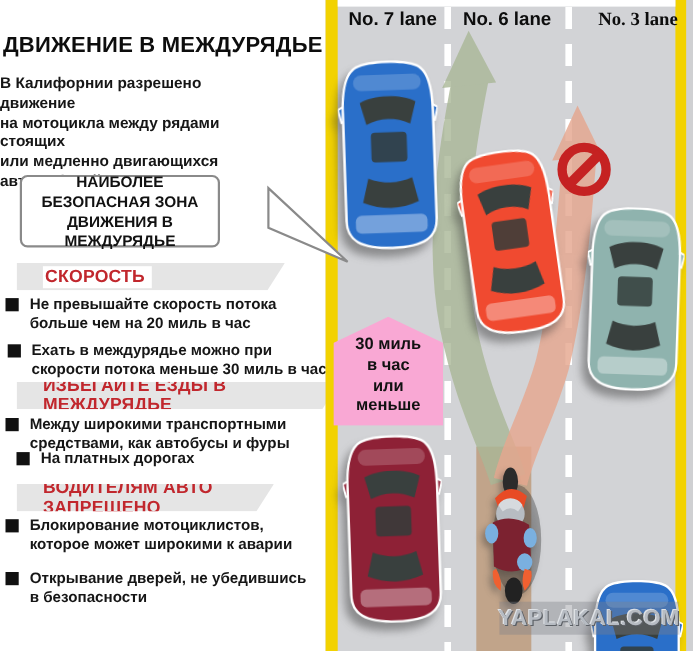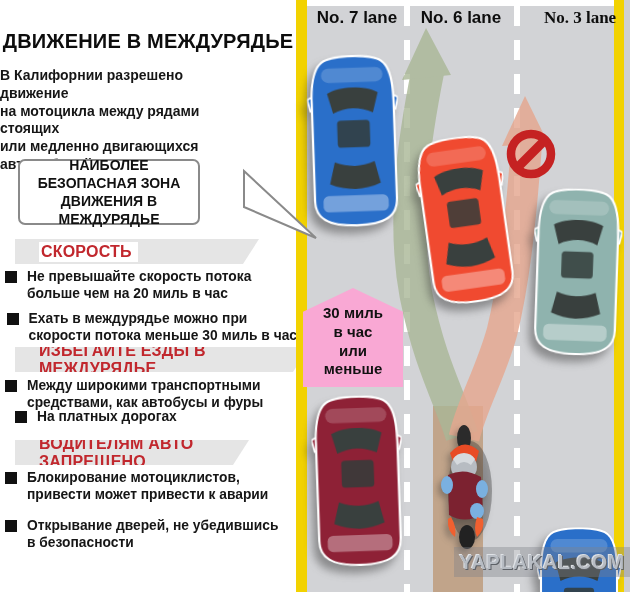--- a/index.html
+++ b/index.html
@@ -47,21 +47,21 @@
               line-height:1.25;padding-bottom:8px;box-sizing:border-box;}
   .car{position:absolute;filter:drop-shadow(-5px 7px 4px rgba(50,50,50,0.45));z-index:5;}
   .car.c1{left:12px;top:55px;width:92px;height:172px;transform:rotate(-2deg);}
   .car.c2{left:125px;top:131px;width:88px;height:178px;transform:rotate(-8deg);}
   .car.c3{left:237px;top:186px;width:88px;height:172px;transform:rotate(2deg);}
   .car.c4{left:17px;top:388px;width:90px;height:186px;transform:rotate(-2deg);}
   .car.c5{left:241px;top:523px;width:84px;height:168px;}
   .sign{position:absolute;left:209px;top:128px;z-index:7;}
   .moto{position:absolute;left:141px;top:423px;width:58px;height:126px;z-index:8;
         filter:drop-shadow(-3px 4px 3px rgba(50,50,50,0.4));}
-  .watermark{position:absolute;left:158px;top:547px;width:176px;height:30px;z-index:10;
+  .watermark{position:absolute;left:158px;top:547px;width:163px;height:30px;z-index:10;
              background:rgba(125,130,136,0.38);display:flex;align-items:center;justify-content:center;
              font-size:20px;font-weight:bold;letter-spacing:.5px;color:#b7bcc3;
              text-shadow:1px 1px 0 #5d6167,-1px -1px 0 #dfe2e6;}
 </style>
 </head>
 <body>
 
 <div class="page">
 
   <svg width="0" height="0" style="position:absolute">
@@ -118,21 +118,21 @@
     <div class="sq"></div>
     <div class="tx">На платных дорогах</div>
   </div>
 
   <div class="banner" style="top:440px;width:234px;">
     <span class="hd">ВОДИТЕЛЯМ АВТО ЗАПРЕЩЕНО</span>
   </div>
   <div class="bullet" style="top:469px;">
     <div class="sq"></div>
     <div class="tx">Блокирование мотоциклистов,
-привести может привести к аварии</div>
+которое может широкими к аварии</div>
   </div>
   <div class="bullet" style="top:517px;">
     <div class="sq"></div>
     <div class="tx">Открывание дверей, не убедившись
 в безопасности</div>
   </div>
 
   <div class="road">
     <div class="ystripe l"></div>
     <div class="ystripe r"></div>

